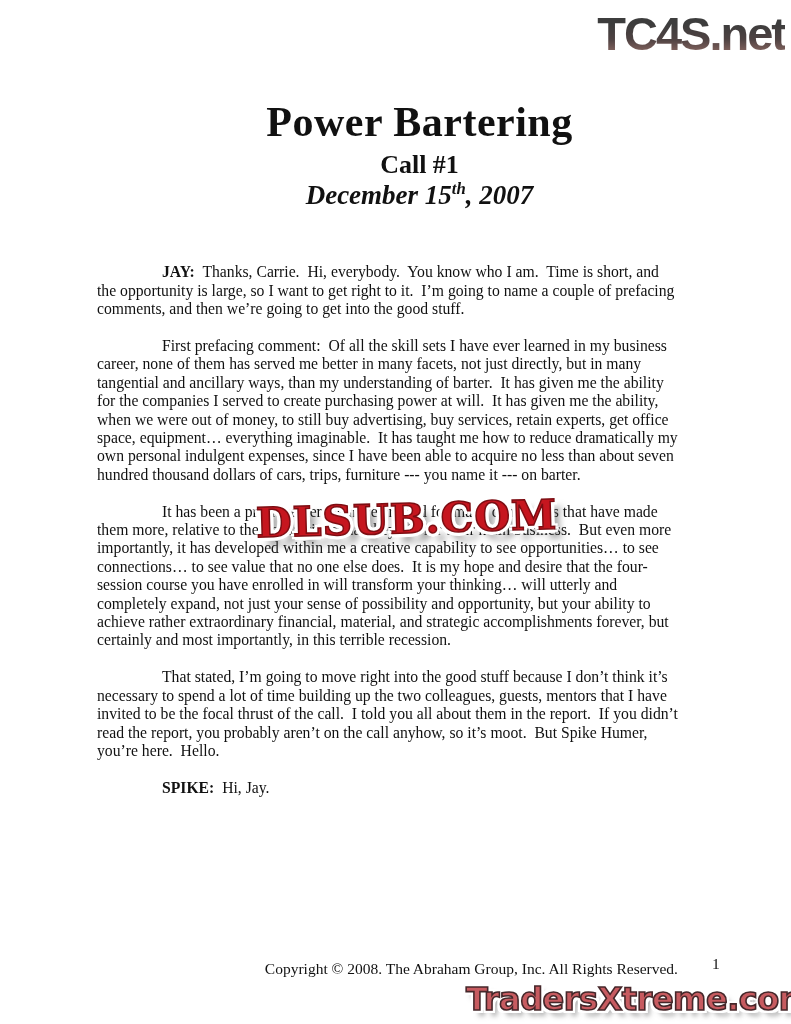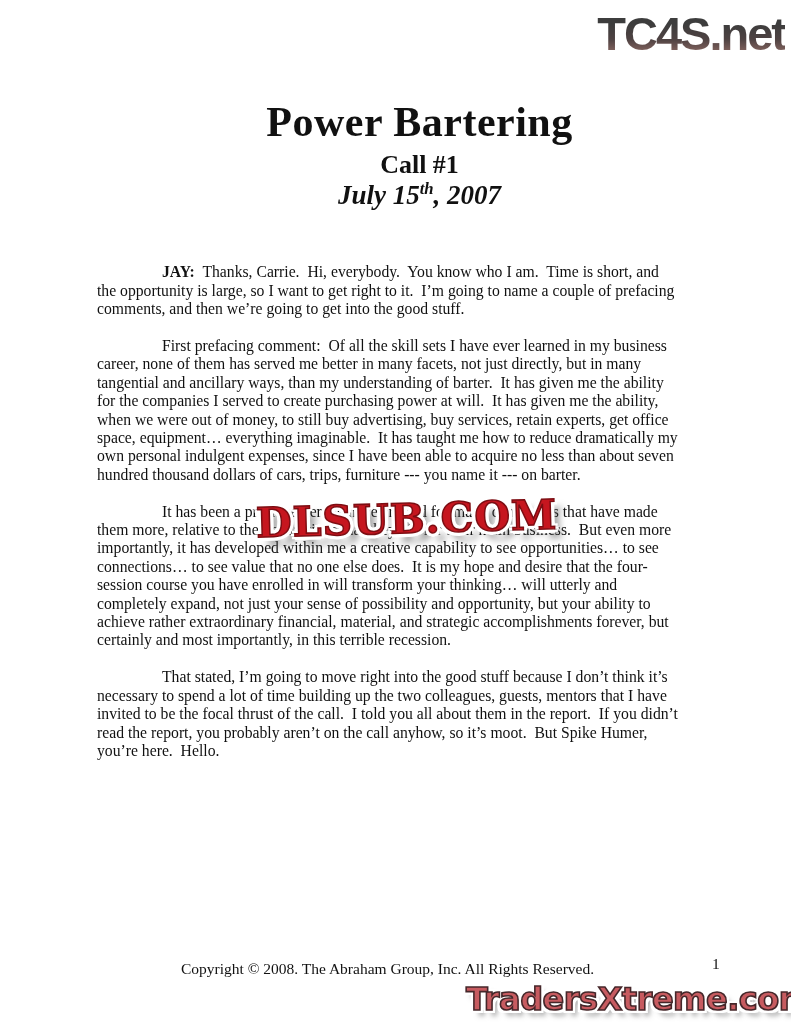--- a/index.html
+++ b/index.html
@@ -109,21 +109,21 @@
       0 -4px 0 #ffffff, 0 4px 0 #ffffff,
       8px 9px 7px rgba(70, 70, 70, 0.55);
   }
 
   
   .footer-copyright {
     position: absolute;
     top: 952px;
     left: 97px;
     width: 581px;
-    text-align: center;
+    text-align: right;
     font-size: 15.5px;
   }
   .page-number {
     position: absolute;
     top: 947px;
     left: 712px;
     font-size: 15.5px;
   }
 
   
@@ -150,28 +150,29 @@
 </head>
 <body>
 
 <div class="page">
 
   <div class="tc4s">TC4S.net</div>
 
   <div class="doc-header">
     <div class="doc-title">Power Bartering</div>
     <div class="doc-call">Call #1</div>
-    <div class="doc-date"><span>July 15</span><sup>th</sup><span>, 2007</span></div>
+    <div class="doc-date"><span>December 15</span><sup>th</sup><span>, 2007</span></div>
   </div>
 
   <div class="transcript">
     <p><span class="speaker">JAY:</span><span class="ptext">  Thanks, Carrie.  Hi, everybody.  You know who I am.  Time is short, and the opportunity is large, so I want to get right to it.  I’m going to name a couple of prefacing comments, and then we’re going to get into the good stuff.</span></p>
     <p><span class="speaker"></span><span class="ptext">First prefacing comment:  Of all the skill sets I have ever learned in my business career, none of them has served me better in many facets, not just directly, but in many tangential and ancillary ways, than my understanding of barter.  It has given me the ability for the companies I served to create purchasing power at will.  It has given me the ability, when we were out of money, to still buy advertising, buy services, retain experts, get office space, equipment… everything imaginable.  It has taught me how to reduce dramatically my own personal indulgent expenses, since I have been able to acquire no less than about seven hundred thousand dollars of cars, trips, furniture --- you name it --- on barter.</span></p>
     <p><span class="speaker"></span><span class="ptext">It has been a profit center we have created for many companies that have made them more, relative to the transactions that they did for their main business.  But even more importantly, it has developed within me a creative capability to see opportunities… to see connections… to see value that no one else does.  It is my hope and desire that the four-session course you have enrolled in will transform your thinking… will utterly and completely expand, not just your sense of possibility and opportunity, but your ability to achieve rather extraordinary financial, material, and strategic accomplishments forever, but certainly and most importantly, in this terrible recession.</span></p>
     <p><span class="speaker"></span><span class="ptext">That stated, I’m going to move right into the good stuff because I don’t think it’s necessary to spend a lot of time building up the two colleagues, guests, mentors that I have invited to be the focal thrust of the call.  I told you all about them in the report.  If you didn’t read the report, you probably aren’t on the call anyhow, so it’s moot.  But Spike Humer, you’re here.  Hello.</span></p>
+    <p><span class="speaker">SPIKE:</span><span class="ptext">  Hi, Jay.</span></p>
   </div>
 
   <div class="dlsub">DLSUB.COM</div>
 
   <div class="footer-copyright">Copyright © 2008. The Abraham Group, Inc. All Rights Reserved.</div>
   <div class="page-number">1</div>
 
   <div class="traders">TradersXtreme.com</div>
 
 </div>

